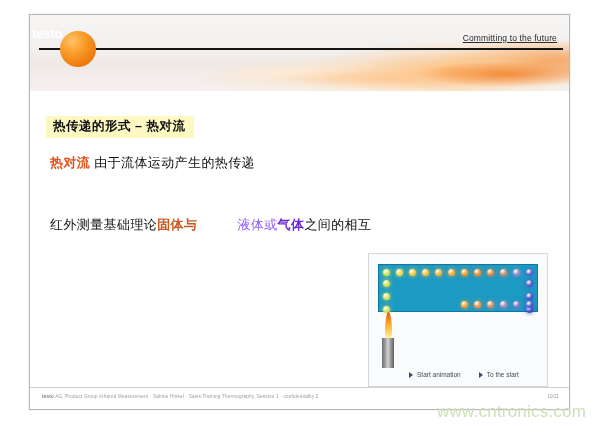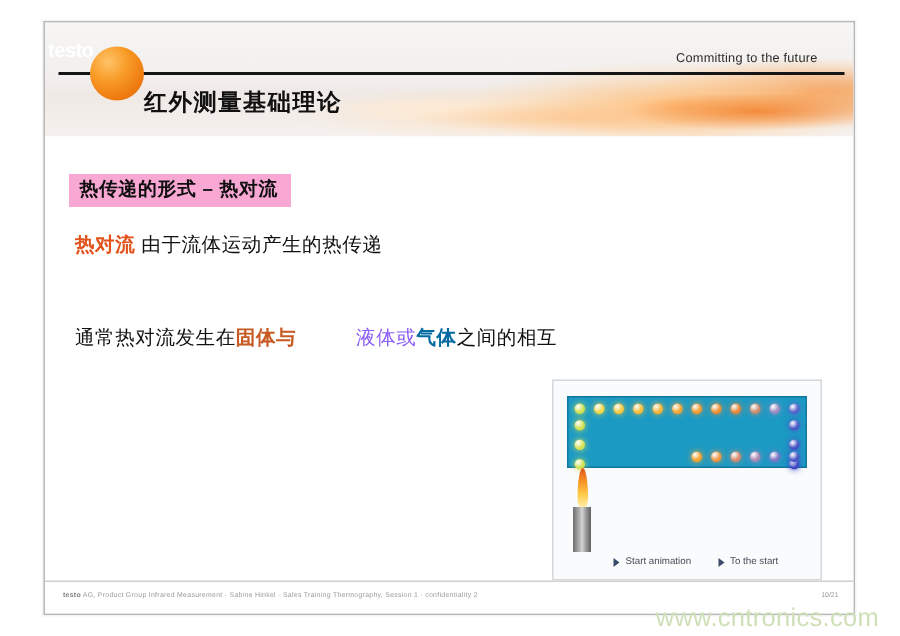--- a/index.html
+++ b/index.html
@@ -55,27 +55,28 @@
     left: 9px;
     top: 33px;
     width: 524px;
     height: 2px;
     background: #151515;
     z-index: 3;
   }
 
   .tagline {
     position: absolute;
-    right: 24px;
+    right: 12px;
     top: 18px;
     font-size: 8.5px;
     color: #2a2a2a;
     letter-spacing: .15px;
     z-index: 4;
     white-space: nowrap;
+    text-decoration: underline;
   }
 
   
   .logo {
     position: absolute;
     left: 30px;
     top: 16px;
     width: 36px;
     height: 36px;
     z-index: 5;
@@ -119,21 +120,21 @@
     top: 76px;
     width: 100%;
     bottom: 22px;
     background: #ffffff;
   }
 
   .section-head {
     position: absolute;
     left: 16px;
     top: 25px;
-    background: #f9a8d4;
+    background: #fef9c3;
     color: #0f0f0f;
     font-size: 12.5px;
     font-weight: 700;
     padding: 2px 9px 3px 7px;
     letter-spacing: .5px;
     line-height: 1.35;
   }
 
   .para-1 {
     position: absolute;
@@ -155,21 +156,21 @@
     left: 20px;
     top: 121px;
     width: 330px;
     font-size: 13px;
     color: #111111;
     line-height: 1.95;
     letter-spacing: .4px;
   }
   .para-2 .mat-a { color: #c65a22; font-weight: 700; }
   .para-2 .mat-b { color: #8b5cf6; font-weight: 400; padding-left: 40px; }
-  .para-2 .mat-c { color: #0369a1; font-weight: 700; }
+  .para-2 .mat-c { color: #6d28d9; font-weight: 700; }
 
   
   .anim-panel {
     position: absolute;
     left: 338px;
     top: 162px;
     width: 180px;
     height: 134px;
     background: #fafbfc;
     border: 1px solid #d3d7da;
@@ -287,32 +288,31 @@
 
   <div class="header-band"></div>
   <div class="header-rule"></div>
   <div class="tagline">Committing to the future</div>
 
   <div class="logo">
     <div class="logo-ball"></div>
   </div>
   <div class="logo-word">testo</div>
 
-  <div class="slide-title">红外测量基础理论</div>
 
   <div class="body-area">
 
     <div class="section-head">热传递的形式 – 热对流</div>
 
     <div class="para-1">
       <span class="hot">热对流</span><span>由于流体运动产生的热传递</span>
     </div>
 
     <div class="para-2">
-      <span>通常热对流发生在</span><span class="mat-a">固体与</span><span class="mat-b">液体或</span><span class="mat-c">气体</span><span>之间的相互</span><br>
+      <span>红外测量基础理论</span><span class="mat-a">固体与</span><span class="mat-b">液体或</span><span class="mat-c">气体</span><span>之间的相互</span><br>
     </div>
 
     <div class="anim-panel">
       <div class="vessel" id="vessel">
           <span class="dot glow" style="background: radial-gradient(circle at 35% 30%, rgb(255, 255, 255) 0%, rgb(207, 224, 80) 55%, rgb(207, 224, 80) 100%); left: 4px; top: 4px; box-shadow: rgb(207, 224, 80) 0px 0px 4px;"></span>
           <span class="dot glow" style="background: radial-gradient(circle at 35% 30%, rgb(255, 255, 255) 0%, rgb(242, 216, 74) 55%, rgb(242, 216, 74) 100%); left: 17px; top: 4px; box-shadow: rgb(242, 216, 74) 0px 0px 4px;"></span>
           <span class="dot glow" style="background: radial-gradient(circle at 35% 30%, rgb(255, 255, 255) 0%, rgb(248, 201, 60) 55%, rgb(248, 201, 60) 100%); left: 30px; top: 4px; box-shadow: rgb(248, 201, 60) 0px 0px 4px;"></span>
           <span class="dot glow" style="background: radial-gradient(circle at 35% 30%, rgb(255, 255, 255) 0%, rgb(249, 189, 56) 55%, rgb(249, 189, 56) 100%); left: 43px; top: 4px; box-shadow: rgb(249, 189, 56) 0px 0px 4px;"></span>
           <span class="dot glow" style="background: radial-gradient(circle at 35% 30%, rgb(255, 255, 255) 0%, rgb(249, 178, 52) 55%, rgb(249, 178, 52) 100%); left: 56px; top: 4px; box-shadow: rgb(249, 178, 52) 0px 0px 4px;"></span>
           <span class="dot glow" style="background: radial-gradient(circle at 35% 30%, rgb(255, 255, 255) 0%, rgb(248, 165, 49) 55%, rgb(248, 165, 49) 100%); left: 69px; top: 4px; box-shadow: rgb(248, 165, 49) 0px 0px 4px;"></span>

